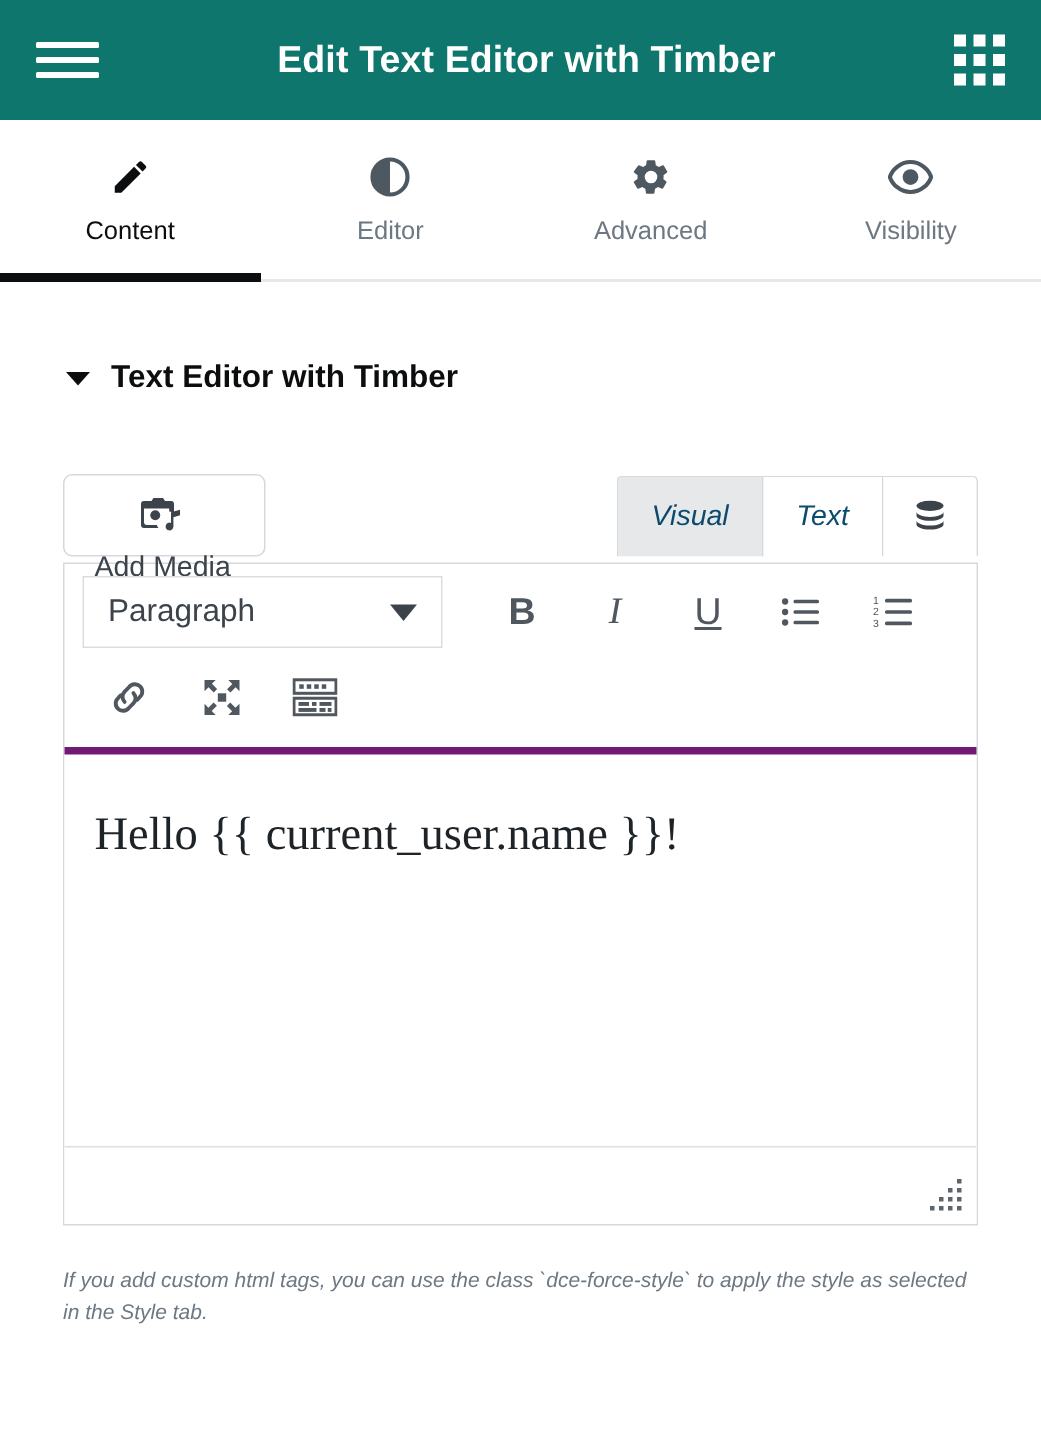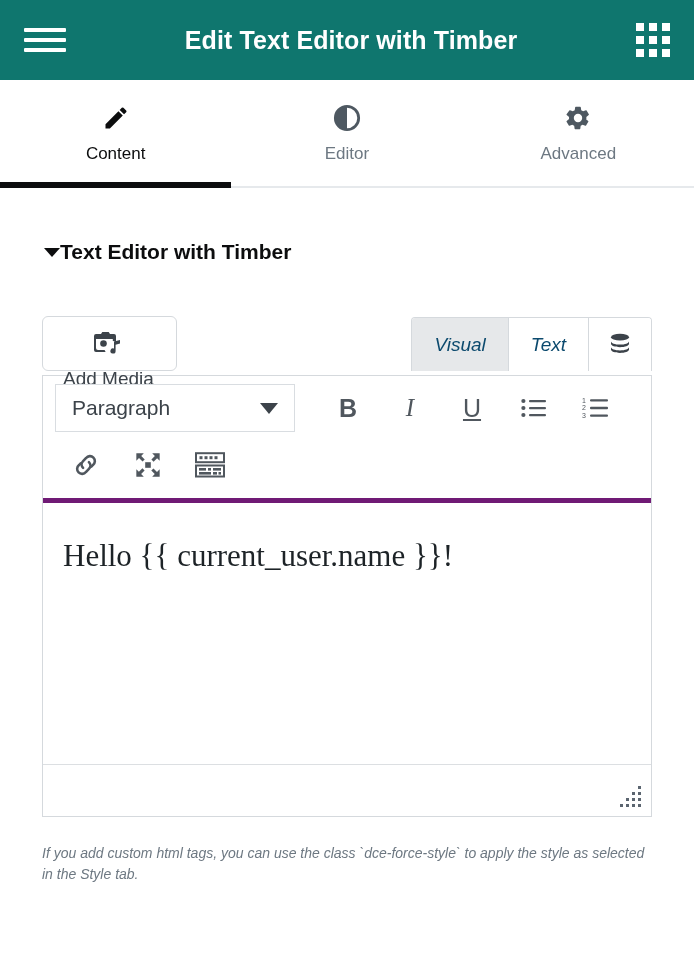--- a/index.html
+++ b/index.html
@@ -76,20 +76,21 @@
     position: absolute;
     left: 0; right: 0; bottom: -2px;
     height: 6px;
     background: #0c0d0e;
   }
 
   
   .section-head {
     display: flex;
     align-items: center;
+    gap: 14px;
     padding: 52px 0 0 44px;
     cursor: pointer;
   }
   .caret-down {
     width: 0; height: 0;
     border-left: 8px solid transparent;
     border-right: 8px solid transparent;
     border-top: 9px solid #0c0d0e;
   }
   .section-title {
@@ -277,20 +278,29 @@
 
   <div class="tab">
     <span class="ticon">
       <svg width="28" height="28" viewBox="0 0 24 24" fill="#4e5861">
         <path d="M19.14 12.94c.04-.31.06-.63.06-.94s-.02-.63-.06-.94l2.03-1.58a.5.5 0 0 0 .12-.64l-1.92-3.32a.5.5 0 0 0-.6-.22l-2.39.96a7.3 7.3 0 0 0-1.63-.94l-.36-2.54a.5.5 0 0 0-.5-.42h-3.84a.5.5 0 0 0-.5.42l-.36 2.54c-.59.24-1.13.56-1.63.94l-2.39-.96a.5.5 0 0 0-.6.22L2.2 8.84a.5.5 0 0 0 .12.64l2.03 1.58c-.04.31-.06.63-.06.94s.02.63.06.94L2.32 14.5a.5.5 0 0 0-.12.64l1.92 3.32c.13.22.38.3.6.22l2.39-.96c.5.38 1.04.7 1.63.94l.36 2.54c.04.24.25.42.5.42h3.84c.25 0 .46-.18.5-.42l.36-2.54c.59-.24 1.13-.56 1.63-.94l2.39.96c.22.08.47 0 .6-.22l1.92-3.32a.5.5 0 0 0-.12-.64l-2.03-1.58zM12 15.6A3.6 3.6 0 1 1 12 8.4a3.6 3.6 0 0 1 0 7.2z"></path>
       </svg>
     </span>
     <span class="tab-label">Advanced</span>
   </div>
 
+  <div class="tab">
+    <span class="ticon">
+      <svg width="30" height="26" viewBox="0 0 24 20">
+        <path d="M12 2C6.5 2 2.2 6.1 1 10c1.2 3.9 5.5 8 11 8s9.8-4.1 11-8c-1.2-3.9-5.5-8-11-8z" fill="none" stroke="#4e5861" stroke-width="2.2"></path>
+        <circle cx="12" cy="10" r="4.2" fill="#4e5861"></circle>
+      </svg>
+    </span>
+    <span class="tab-label">Visibility</span>
+  </div>
 </div>
 
 <div class="section-head">
   <span class="caret-down"></span>
   <span class="section-title">Text Editor with Timber</span>
 </div>
 
 <div class="editor-wrap">
 
   <div class="editor-top">

